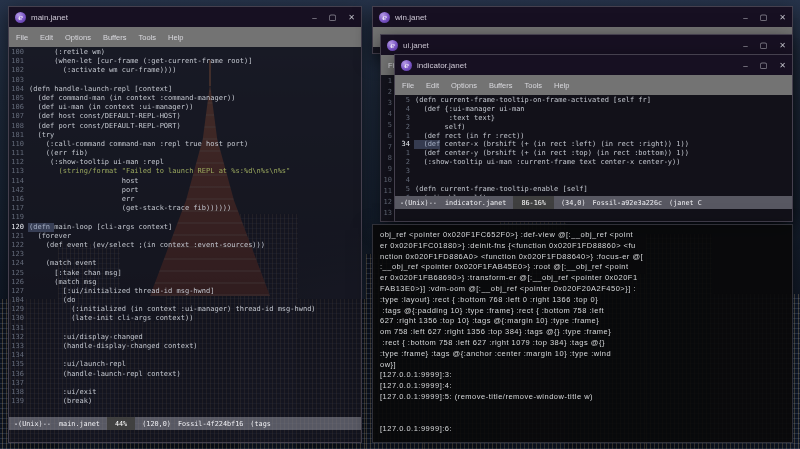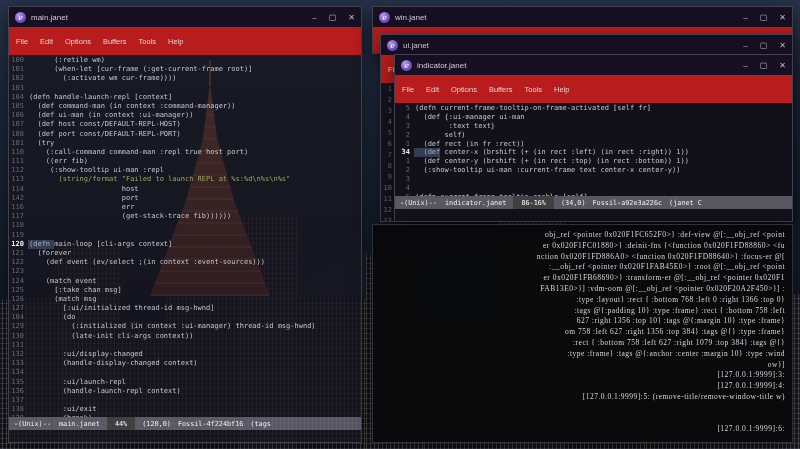--- a/index.html
+++ b/index.html
@@ -20,49 +20,49 @@
   .antenna{position:absolute;left:209px;top:60px;width:2px;height:26px;background:#d88a5a;}
 
   
   .win{position:absolute;border:1px solid #45404e;box-shadow:0 6px 18px rgba(0,0,0,.55);display:flex;flex-direction:column;overflow:hidden;}
   .tb{height:20px;background:#171022;display:flex;align-items:center;gap:5px;padding:0 6px;color:#cfc9d6;font-size:8px;flex:0 0 auto;}
   .appicon{width:11px;height:11px;border-radius:50%;flex:0 0 11px;
      background:radial-gradient(circle at 35% 30%,#b59ae6,#7a55c4 55%,#4d2e8f);
      color:#fff;font-family:"DejaVu Serif",serif;font-style:italic;font-size:8px;line-height:11px;text-align:center;}
   .ctrls{margin-left:auto;display:flex;gap:12px;font-size:8px;color:#bfbfc7;}
   .ctrls span{cursor:default;}
-  .mb{height:28px;background:#b91c1c;display:flex;align-items:center;gap:12px;padding:0 7px;color:#d9d9de;font-size:7.5px;flex:0 0 auto;}
+  .mb{height:20px;background:#737373;display:flex;align-items:center;gap:12px;padding:0 7px;color:#d9d9de;font-size:7.5px;flex:0 0 auto;}
 
   .code{flex:1;overflow:hidden;font-family:"DejaVu Sans Mono",monospace;font-size:7px;color:#c3c7cf;padding-top:1px;}
   .line{display:flex;height:9.2px;line-height:9.2px;white-space:pre;}
   .sm .line{height:8.9px;line-height:8.9px;}
   .num{flex:0 0 20px;text-align:right;padding-right:5px;color:#646b7a;}
   .txt{white-space:pre;}
   .line.str .txt{color:#9aa85e;}
-  .line.cur .num{color:#eceff4;font-weight:bold;}
+  .line.cur .num{color:#eceff4;font-weight:normal;}
   .line.cur .txt{position:relative;}
   .line.cur .txt::before{content:"";position:absolute;left:-1px;top:0;width:26px;height:100%;background:rgba(110,130,170,.38);}
 
   .ml{height:13px;background:rgba(98,98,108,.88);color:#f0f0f4;display:flex;align-items:center;gap:7px;padding:0 5px;
       font-family:"DejaVu Sans Mono",monospace;font-size:6.8px;flex:0 0 auto;white-space:pre;overflow:hidden;}
   .pct{background:#404040;color:#fff;padding:0 8px;height:100%;display:flex;align-items:center;}
   .echo{height:12px;flex:0 0 auto;}
 
   
   #w-main{left:8px;top:6px;width:354px;height:437px;z-index:10;}
   #w-main .code,#w-main .echo{background:rgba(22,20,30,.78);}
   #w-win{left:372px;top:6px;width:421px;height:48px;z-index:11;}
   #w-win .code{background:rgba(20,18,28,.88);}
   #w-ui{left:380px;top:34px;width:413px;height:188px;z-index:12;}
   #w-ui .code{background:rgba(20,18,28,.90);}
   #w-ui .gline{height:11px;line-height:11px;font-family:"DejaVu Sans Mono",monospace;font-size:7px;color:#6a7180;width:14px;text-align:right;padding-right:3px;white-space:pre;}
   #w-ind{left:394px;top:54px;width:399px;height:168px;z-index:13;}
   #w-ind .code,#w-ind .echo{background:rgba(18,17,25,.93);}
   #w-term{left:372px;top:224px;width:421px;height:219px;z-index:14;border-color:#303038;}
-  #w-term .tlines{flex:1;background:rgba(8,8,10,.94);padding:5px 7px;font-family:Liberation Serif, serif;font-size:7.5px;letter-spacing:.5px;color:#d6d8da;overflow:hidden;text-align:right;}
+  #w-term .tlines{flex:1;background:rgba(8,8,10,.94);padding:5px 7px;font-family:Liberation Sans, sans-serif;font-size:7.5px;letter-spacing:.5px;color:#d6d8da;overflow:hidden;}
   .tline{height:10.8px;line-height:10.8px;white-space:pre;}
 </style>
 </head>
 <body>
 
 <div id="stage">
 
   <div id="bg">
     <div class="glow"></div>
     <div class="b" style="left:-10px;width:70px;height:150px;"></div>
@@ -223,21 +223,20 @@
         <div class="line"><span class="num">108</span><span class="txt">  (def port const/DEFAULT-REPL-PORT)</span></div>
         <div class="line"><span class="num">181</span><span class="txt">  (try</span></div>
         <div class="line"><span class="num">110</span><span class="txt">    (:call-command command-man :repl true host port)</span></div>
         <div class="line"><span class="num">111</span><span class="txt">    ((err fib)</span></div>
         <div class="line"><span class="num">112</span><span class="txt">     (:show-tooltip ui-man :repl</span></div>
         <div class="line str"><span class="num">113</span><span class="txt">       (string/format "Failed to launch REPL at %s:%d\n%s\n%s"</span></div>
         <div class="line"><span class="num">114</span><span class="txt">                      host</span></div>
         <div class="line"><span class="num">142</span><span class="txt">                      port</span></div>
         <div class="line"><span class="num">116</span><span class="txt">                      err</span></div>
         <div class="line"><span class="num">117</span><span class="txt">                      (get-stack-trace fib))))))</span></div>
-        <div class="line"><span class="num">118</span><span class="txt"></span></div>
         <div class="line"><span class="num">119</span><span class="txt"></span></div>
         <div class="line cur"><span class="num">120</span><span class="txt">(defn main-loop [cli-args context]</span></div>
         <div class="line"><span class="num">121</span><span class="txt">  (forever</span></div>
         <div class="line"><span class="num">122</span><span class="txt">    (def event (ev/select ;(in context :event-sources)))</span></div>
         <div class="line"><span class="num">123</span><span class="txt"></span></div>
         <div class="line"><span class="num">124</span><span class="txt">    (match event</span></div>
         <div class="line"><span class="num">125</span><span class="txt">      [:take chan msg]</span></div>
         <div class="line"><span class="num">126</span><span class="txt">      (match msg</span></div>
         <div class="line"><span class="num">127</span><span class="txt">        [:ui/initialized thread-id msg-hwnd]</span></div>
         <div class="line"><span class="num">104</span><span class="txt">        (do</span></div>

